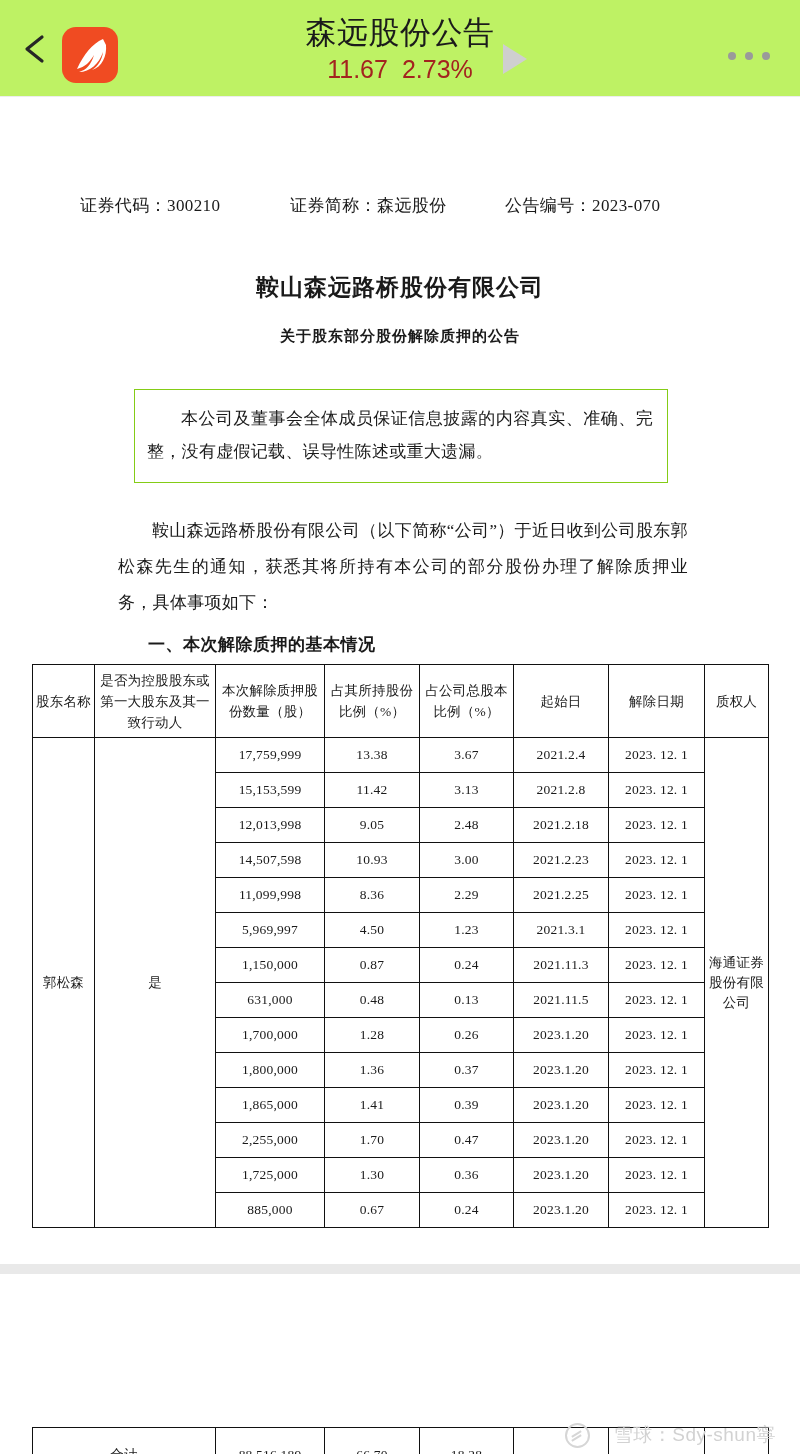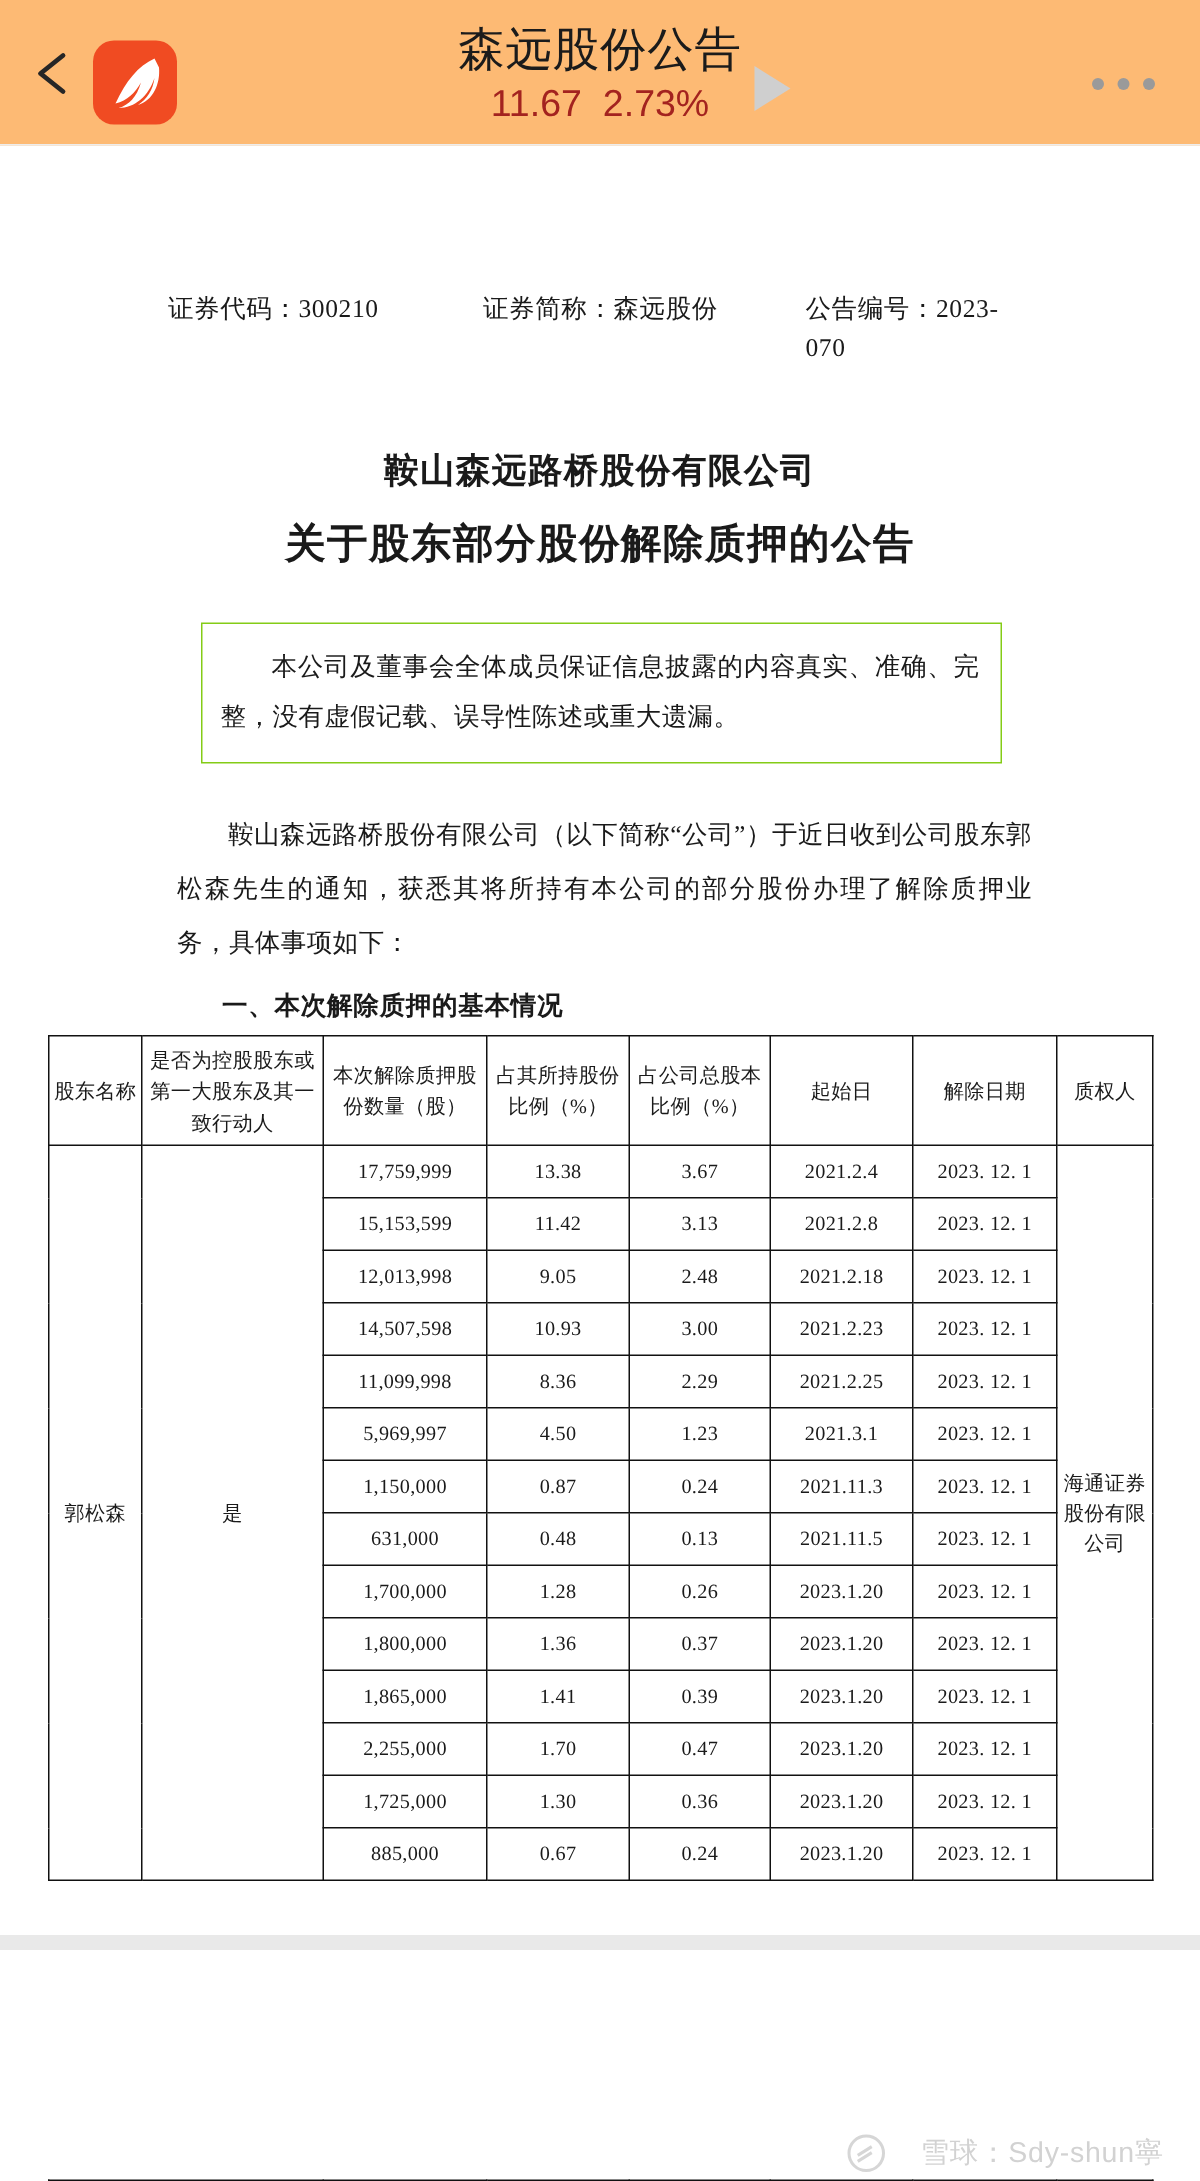--- a/index.html
+++ b/index.html
@@ -13,21 +13,21 @@
     font-family: "Liberation Serif", "DejaVu Serif", serif;
     color: #1a1a1a;
     position: relative;
     overflow: hidden;
   }
 
   
   .appbar {
     position: relative;
     height: 96px;
-    background: #fdba74;
+    background: #bef264;
     border-bottom: 1px solid #ededed;
   }
   .back-icon {
     position: absolute;
     left: 22px;
     top: 34px;
     width: 26px;
     height: 30px;
   }
   .back-icon svg { display: block; }
@@ -97,40 +97,40 @@
   
   .page {
     position: relative;
     background: #ffffff;
     padding: 0;
   }
 
   .meta-row {
     display: flex;
     margin: 96px 0 0 0;
-    padding: 0 112px 0 112px;
+    padding: 0 112px 0 80px;
     font-size: 17px;
     line-height: 26px;
     letter-spacing: 0.4px;
   }
   .meta-row .m1 { width: 210px; }
   .meta-row .m2 { width: 215px; }
   .meta-row .m3 { flex: 1; }
 
   .title-main {
     text-align: center;
     font-size: 23px;
     font-weight: bold;
     line-height: 46px;
     margin-top: 46px;
     letter-spacing: 1px;
   }
   .title-sub {
     text-align: center;
-    font-size: 27px;
+    font-size: 15px;
     font-weight: bold;
     line-height: 46px;
     margin-top: 2px;
     letter-spacing: 1px;
   }
 
   .disclaimer {
     margin: 30px 132px 0 134px;
     border: 1px solid #84cc16;
     padding: 12px 14px 14px 12px;

